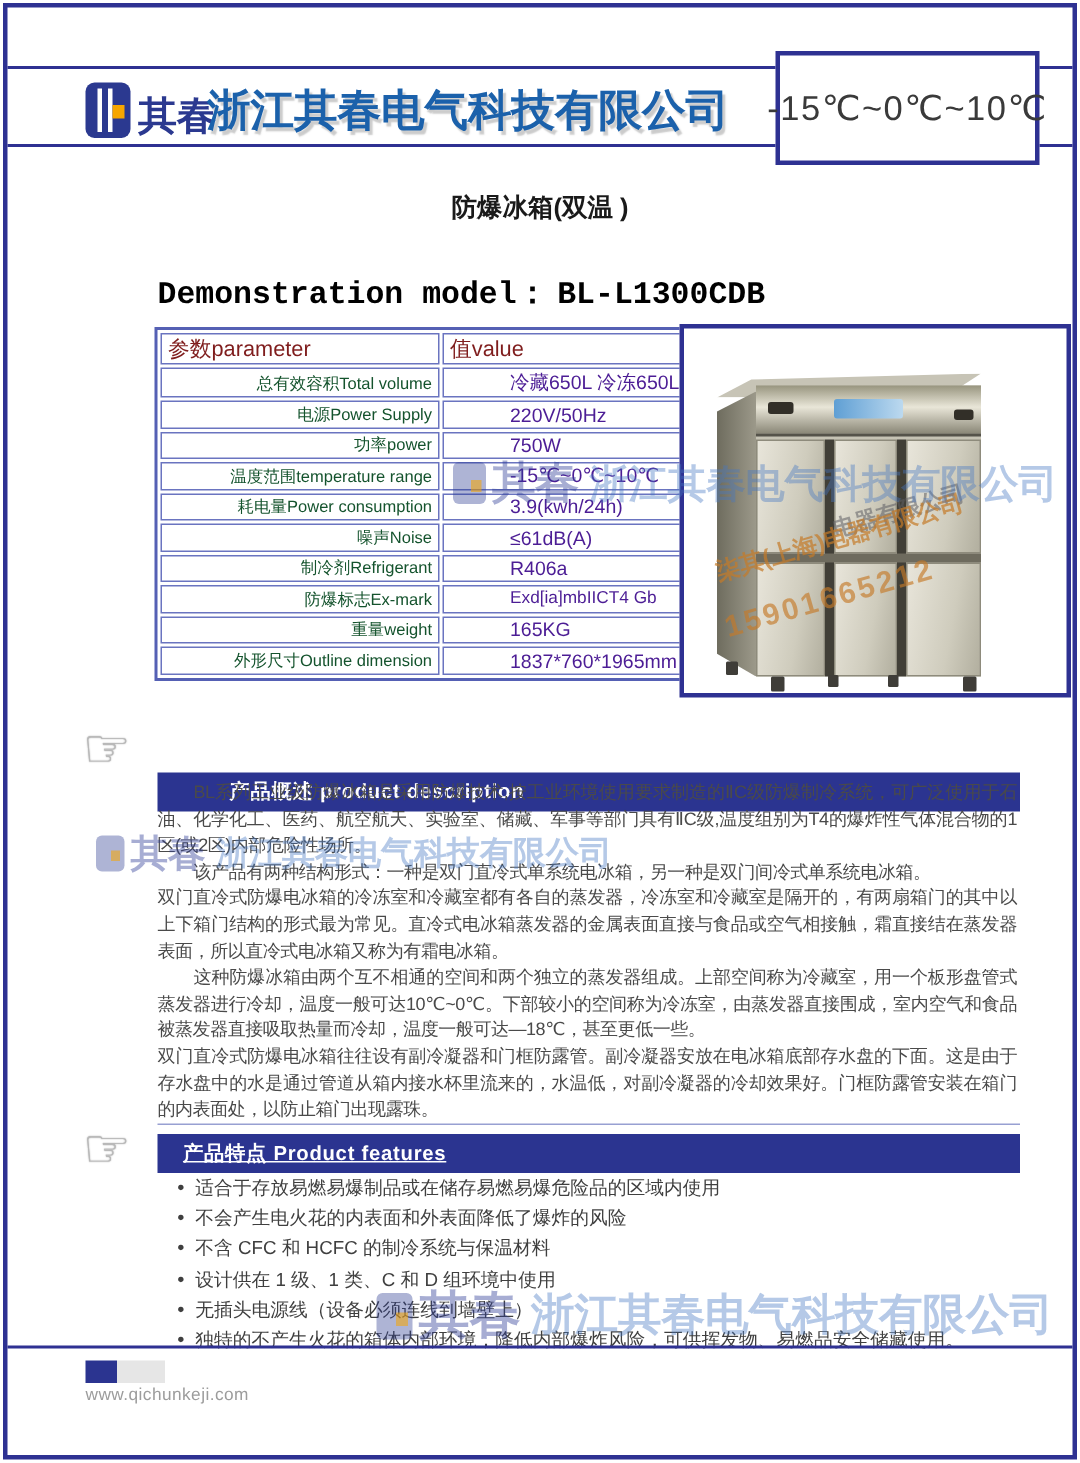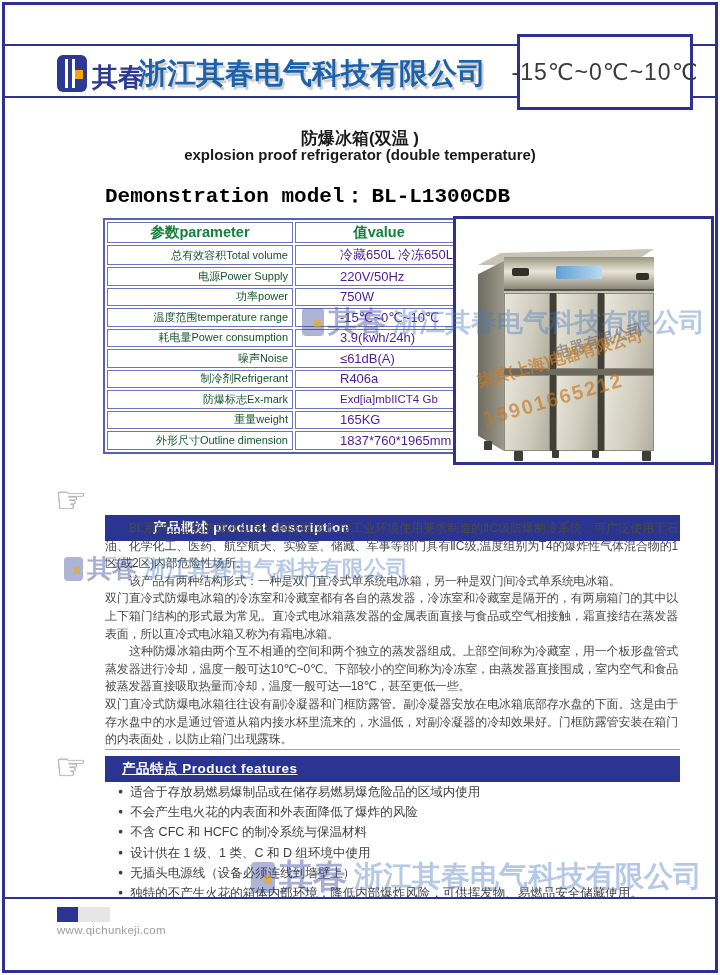--- a/index.html
+++ b/index.html
@@ -35,21 +35,21 @@
     font-size:15px; font-weight:bold; color:#1a1a1a; }
   .model-line { position:absolute; left:105px; top:181px; font-family:Liberation Mono, monospace;
     font-size:21px; font-weight:bold; color:#000; }
   .model-line .val { margin-left:6px; }
 
   
   .spec-table { position:absolute; left:103px; top:218px; border-collapse:separate;
     border-spacing:2px; border:2px solid #5560b4; background:#fff; }
   .spec-table th, .spec-table td { border:1.5px solid #6a74c0; height:16.5px;
     padding:0 4px; white-space:nowrap; overflow:hidden; }
-  .spec-table th { width:176px; font-weight:bold; font-size:14.5px; text-align:center; color:#15803d; }
+  .spec-table th { width:176px; font-weight:normal; font-size:14.5px; text-align:left; color:#7f1d1d; }
   .spec-table th.vh { width:118px; }
   .spec-table td.label { width:176px; font-size:11px; color:#14532d; text-align:right; }
   .spec-table td.val { width:118px; font-size:13px; color:#4c1d95; text-align:left;padding-left:44px; }
   .spec-table tr:nth-child(9) td.val { font-size:11.5px;margin-top:40px; }
 
   
   .image-box { position:absolute; left:453px; top:216px; width:255px; height:243px;
     background:#fff; border:3px solid #2e3192; z-index:1; }
   .image-box > div { position:absolute; }
   .f-top { left:22px; top:30px; width:176px; height:16px; background:#c7c4b6;
@@ -145,21 +145,20 @@
   <div class="logo-mark">
     <div class="s s1"></div>
       <div class="s s2"></div>
       <div class="y"></div>
   </div>
   <div class="logo-text">其春</div>
   <div class="company-name">浙江其春电气科技有限公司</div>
   <div class="temp-badge">-15℃~0℃~10℃</div>
 
   <div class="title-zh">防爆冰箱(双温 )</div>
-  <div class="title-en">explosion proof refrigerator (double temperature)</div>
   <div class="model-line">
     <span>Demonstration model：</span><span class="val">BL-L1300CDB</span>
   </div>
 
   <table class="spec-table">
     <tbody>
         <tr>
       <th>参数parameter</th>
       <th class="vh">值value</th>
     </tr>

